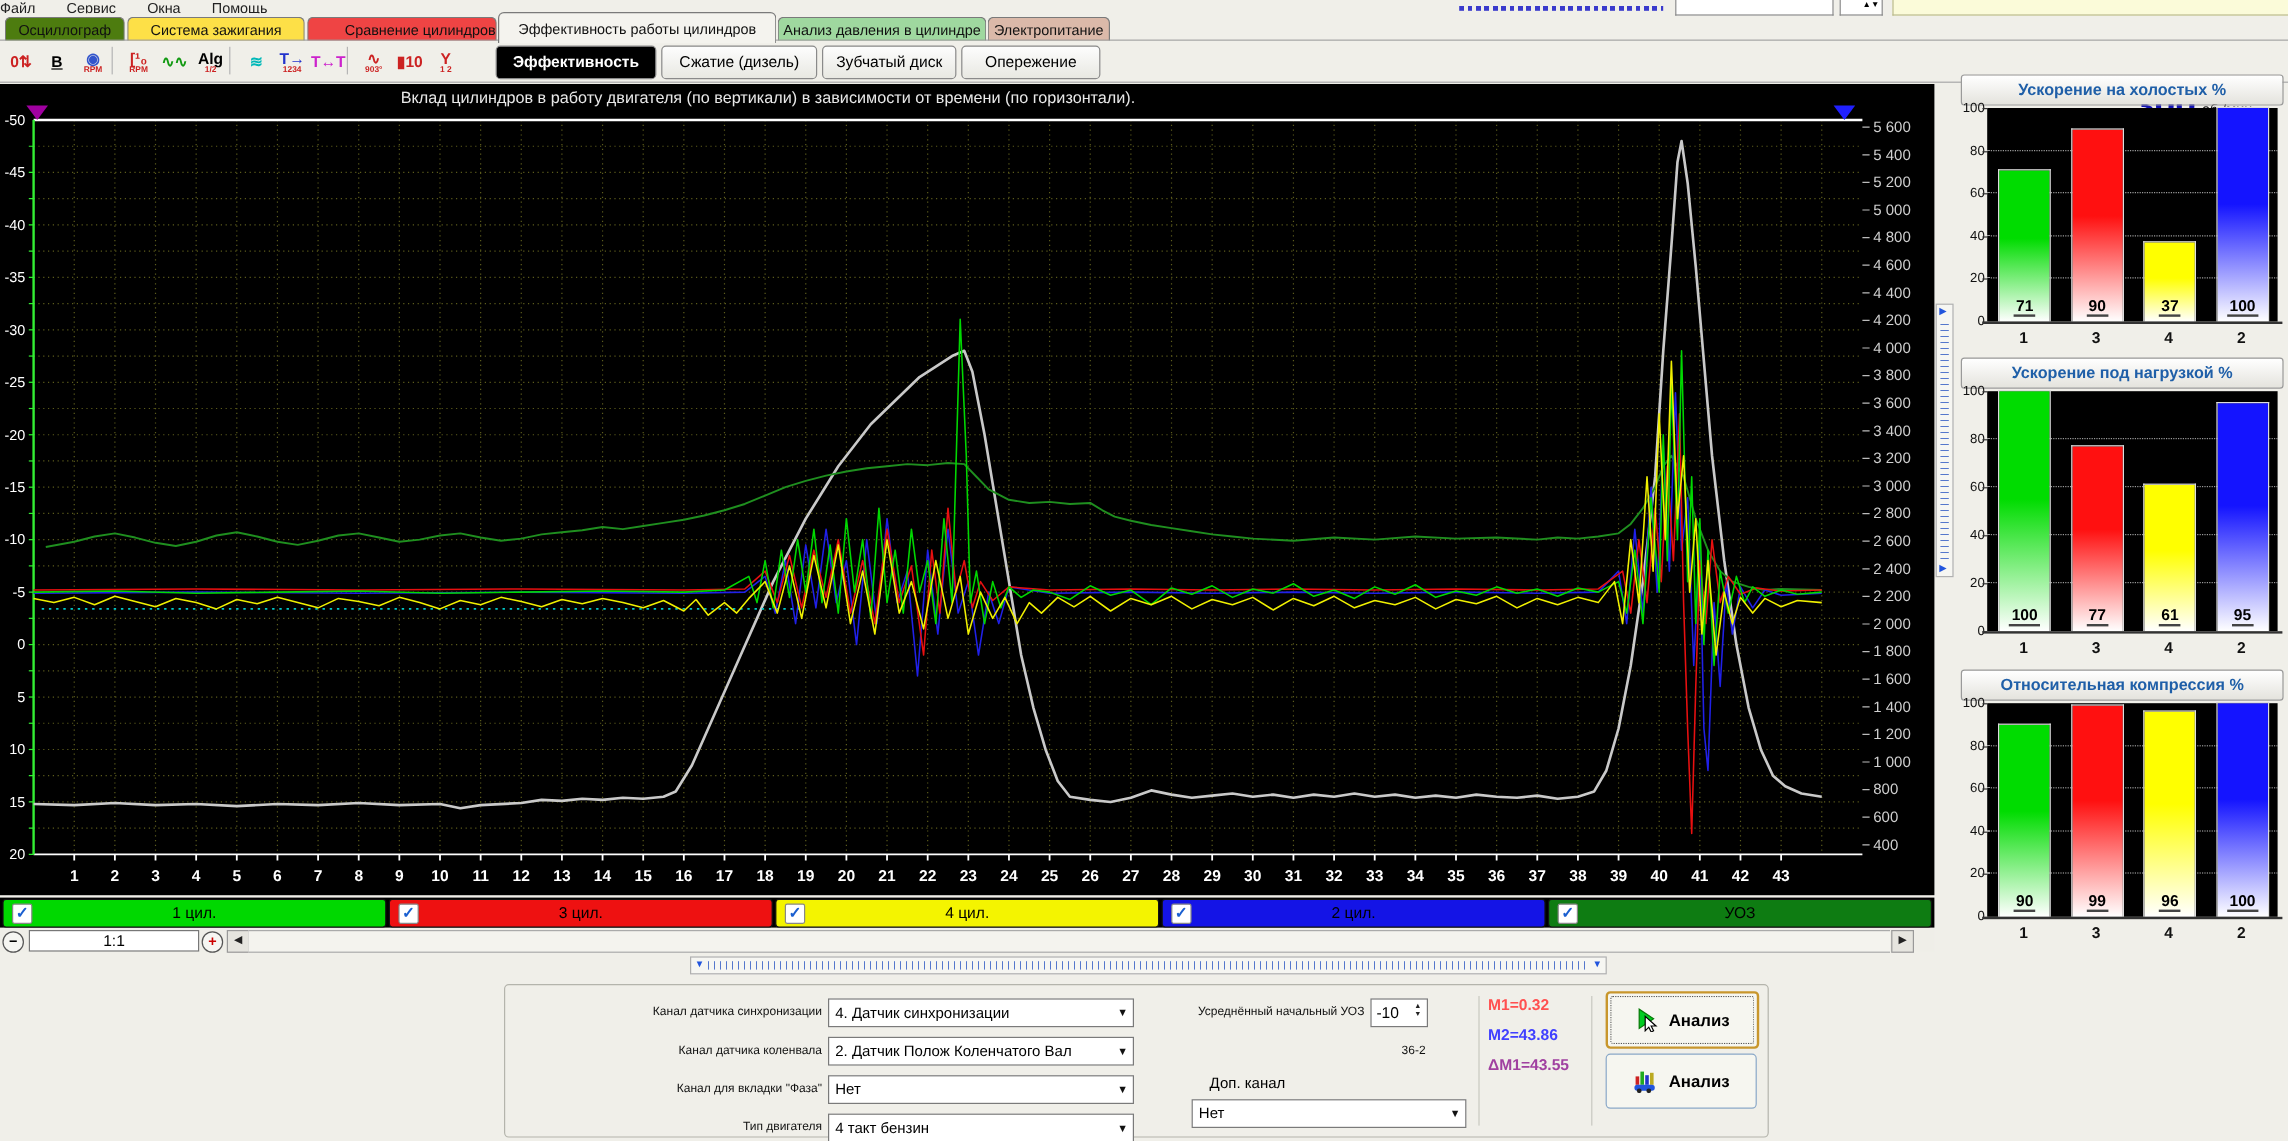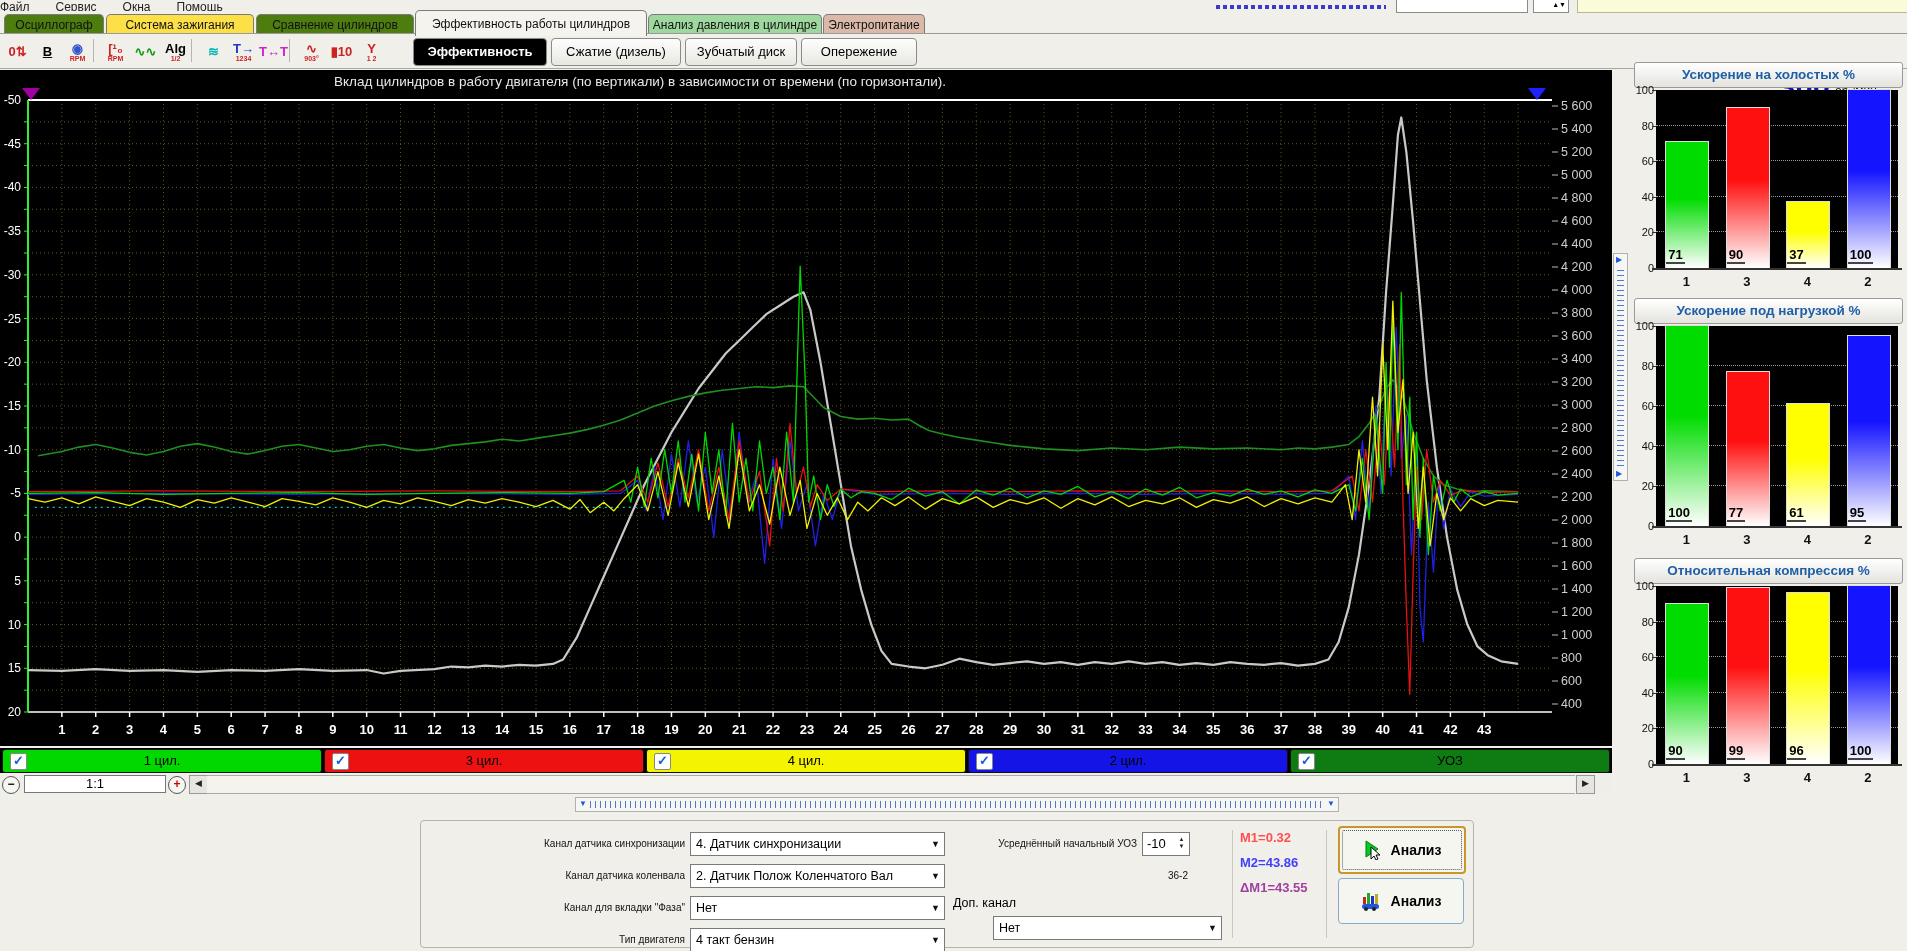--- a/index.html
+++ b/index.html
@@ -57,21 +57,21 @@
   #vslider .ticks{position:absolute;top:14px;bottom:14px;left:3px;width:7px;
        background:repeating-linear-gradient(0deg,#5577cc 0 1px,transparent 1px 5px);}
   .bluetri{position:absolute;color:#2255dd;font-size:8px;line-height:8px;}
   
   .panel-title{position:absolute;height:24px;border:1px solid #9a9a9a;border-radius:3px;
       background:linear-gradient(#ffffff,#e4e3dd);text-align:center;line-height:24px;
       font-size:13.5px;font-weight:bold;color:#1f5fa8;}
   .plot{position:absolute;background:#000;}
   .gline{position:absolute;left:0;right:0;height:0;border-top:1px dotted #9a9a9a;}
   .bar{position:absolute;bottom:0;border:1px solid #ddd;border-bottom:none;}
-  .bar .val{position:absolute;bottom:6px;left:0;right:0;font-weight:bold;
+  .bar .val{position:absolute;bottom:6px;left:0;right:0;text-align:center;font-weight:bold;
             font-size:13px;color:#000;}
   .bar .val span{border-bottom:2px solid #444;padding:0 2px;}
   .ylab{position:absolute;width:22px;text-align:right;font-size:11px;color:#111;}
   .xlab{position:absolute;text-align:center;font-size:13px;font-weight:bold;color:#111;}
   .axtick{position:absolute;background:#333;}
   
   #spanel{left:420px;top:820px;width:1052px;height:126px;border:1px solid #b4b4ac;border-radius:4px;background:#f0efe9;}
   .slabel{position:absolute;text-align:right;font-size:10px;color:#111;line-height:24px;}
   .sel{position:absolute;height:22px;background:#fff;border:1px solid #7a7a7a;font-size:12.5px;
        line-height:22px;padding-left:5px;overflow:hidden;white-space:nowrap;}
@@ -98,21 +98,21 @@
   <div class="abs squiggle" style="left:1216px;top:5px;width:170px;"></div>
   <div class="abs cutinput" style="left:1396px;top:0;width:130px;height:12px;"></div>
   <div class="abs cutinput" style="left:1533px;top:0;width:34px;height:12px;">
       <span style="position:absolute;right:2px;top:1px;font-size:7px;">▲▼</span>
     </div>
   <div class="abs cutyellow" style="left:1577px;top:0;width:329px;height:12px;"></div>
 
   <div id="tabsrow">
       <div class="tab" style="left: 4px; width: 98px; background: #4d7c0f;">Осциллограф</div>
       <div class="tab" style="left: 106px; width: 146px; background: #fde047;">Система зажигания</div>
-      <div class="tab" style="left: 256px; width: 156px; background: #4d7c0f;">Сравнение цилиндров</div>
+      <div class="tab" style="left: 256px; width: 156px; background: #ef4444; text-align: right;">Сравнение цилиндров</div>
       <div class="tab active" style="left: 415px; width: 230px;">Эффективность работы цилиндров</div>
       <div class="tab" style="left: 648px; width: 172px; background: rgb(159, 216, 159);">Анализ давления в цилиндре</div>
       <div class="tab" style="left: 823px; width: 100px; background: rgb(219, 185, 169);">Электропитание</div>
     </div>
   <div id="tabline" class="abs"></div>
 
   <div id="toolbar" class="abs">
     <span class="abs" id="rpmval">300</span>
     <span class="abs" id="rpmunit">об./мин.</span>
   <div class="tbtn" style="left: 3px;">
@@ -602,21 +602,21 @@
       <div class="abs sel" style="left: 690px; top: 896px; width: 248px;"><span>Нет</span><span class="ar">▼</span></div>
       <div class="abs slabel" style="left: 425px; top: 928px; width: 260px;">Тип двигателя</div>
       <div class="abs sel" style="left: 690px; top: 928px; width: 248px;"><span>4 такт бензин</span><span class="ar">▼</span></div>
     </div>
   <div class="abs slabel" style="left:905px;top:832px;width:232px;">Усреднённый начальный УОЗ</div>
   <div class="abs spin" style="left:1142px;top:832px;">
     <span class="v">-10</span>
     <span class="ud">▲<br>▼</span>
   </div>
   <div class="abs slabel" style="left:1110px;top:864px;width:78px;">36-2</div>
-  <div class="abs" style="left:953px;top:896px;font-size:12.5px;">Доп. канал</div>
+  <div class="abs" style="left:1008px;top:896px;font-size:12.5px;">Доп. канал</div>
   <div class="abs sel" style="left:993px;top:916px;width:222px;">
     <span>Нет</span>
     <span class="ar">▼</span>
   </div>
   <div class="vsep" style="left:1232px;"></div>
   <div class="vsep" style="left:1326px;"></div>
   <div id="markers">
       <div class="abs mker" style="left: 1240px; top: 830px; color: rgb(255, 80, 80);">M1=0.32</div>
       <div class="abs mker" style="left: 1240px; top: 855px; color: rgb(64, 64, 255);">M2=43.86</div>
       <div class="abs mker" style="left: 1240px; top: 880px; color: rgb(160, 64, 160);">ΔM1=43.55</div>

